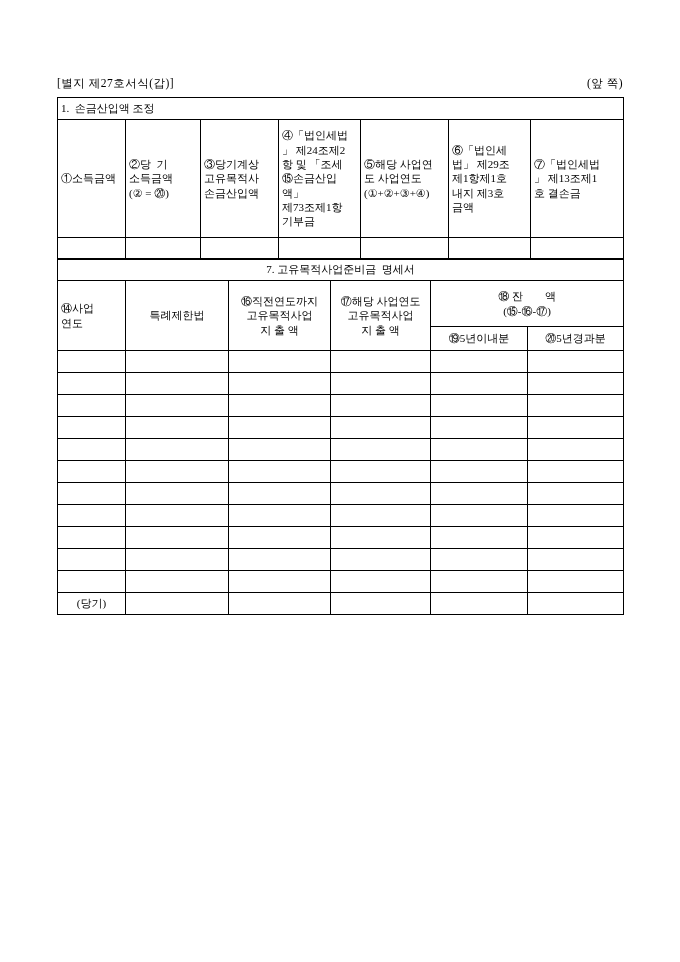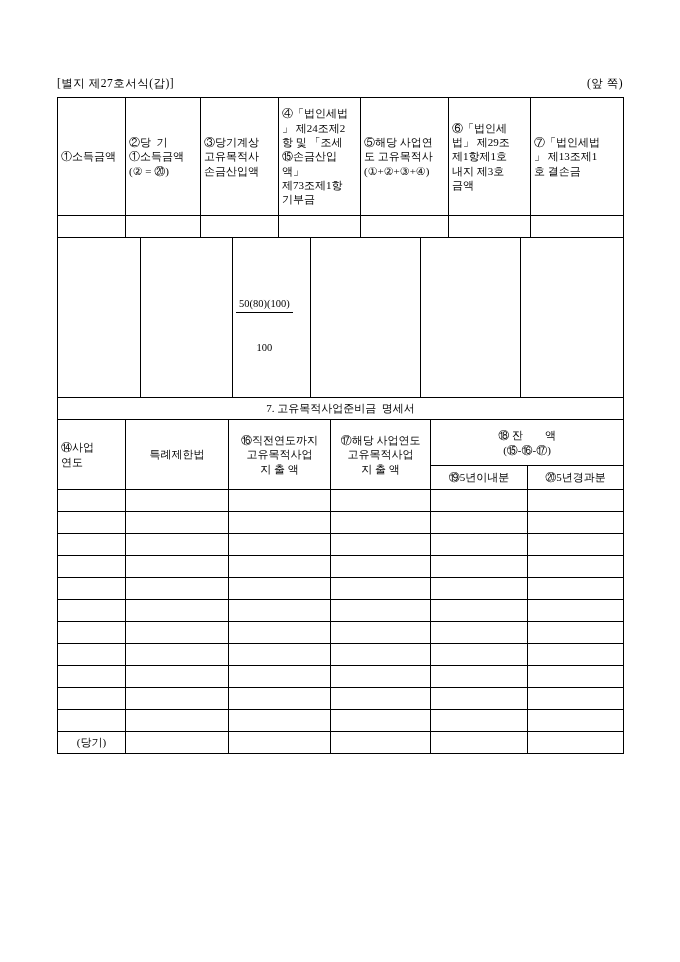--- a/index.html
+++ b/index.html
@@ -37,36 +37,39 @@
     <colgroup>
         <col style="width:68px">
         <col style="width:75px">
         <col style="width:78px">
         <col style="width:82px">
         <col style="width:88px">
         <col style="width:82px">
         <col style="width:93px">
       </colgroup>
     <tbody>
+        <tr class="h22">
+      <td colspan="7" class="sec-title">1.  손금산입액 조정</td>
+    </tr>
     <tr class="h118">
       <td>①소득금액</td>
       <td>②당  기
-①소득금액
+소득금액
 (② = ⑳)</td>
       <td>③당기계상
 고유목적사
 손금산입액</td>
       <td class="top">④「법인세법
 」 제24조제2
 항 및 「조세
 ⑮손금산입액」
 제73조제1항
 기부금</td>
       <td>⑤해당 사업연
-도 고유목적사
+도 사업연도
 (①+②+③+④)</td>
       <td>⑥「법인세
 법」 제29조
 제1항제1호
 내지 제3호
 금액</td>
       <td>⑦「법인세법
 」 제13조제1
 호 결손금</td>
     </tr>
@@ -85,33 +88,20 @@
   <table class="tbl sec">
     <colgroup>
         <col style="width:83px">
         <col style="width:92px">
         <col style="width:78px">
         <col style="width:110px">
         <col style="width:100px">
         <col style="width:103px">
       </colgroup>
     <tbody>
-    <tr class="h56">
-      <td></td>
-      <td></td>
-      <td class="top">
-        <span class="frac">
-          <span class="num">50(80)(100)</span>
-          <span class="den">100</span>
-        </span>
-      </td>
-      <td></td>
-      <td></td>
-      <td></td>
-    </tr>
   </tbody>
     </table>
 
   <table class="tbl sec">
     <colgroup>
         <col style="width:68px">
         <col style="width:103px">
         <col style="width:102px">
         <col style="width:100px">
         <col style="width:97px">

